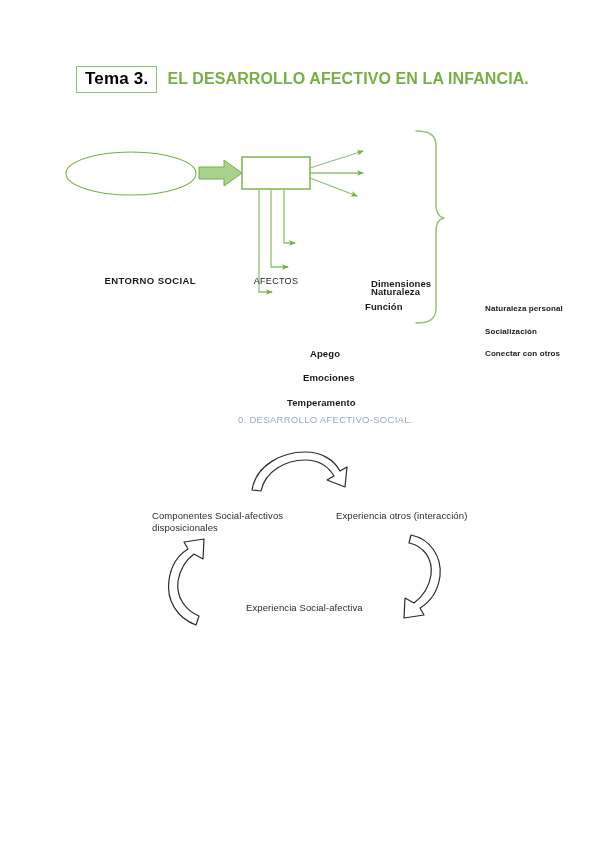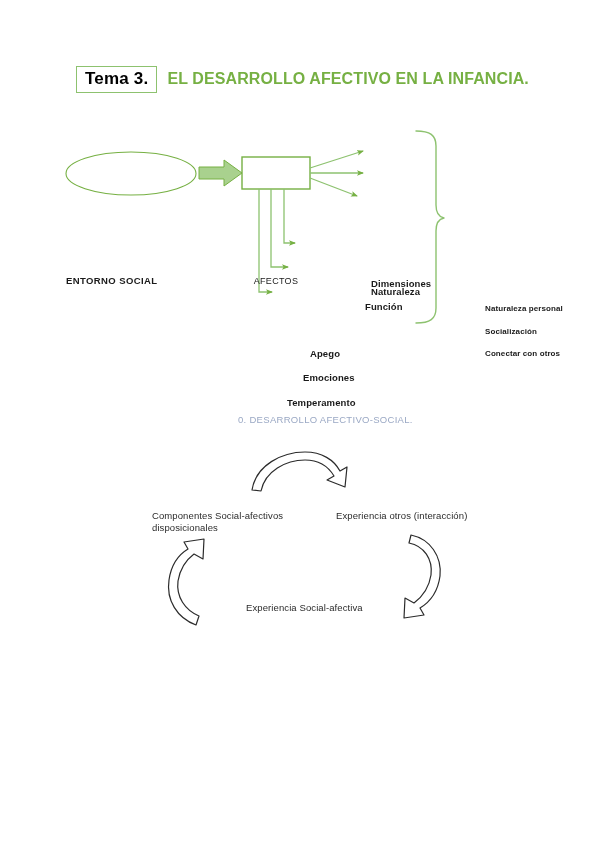--- a/index.html
+++ b/index.html
@@ -72,21 +72,21 @@
     font-weight: bold;
     color: #1a1a1a;
     white-space: nowrap;
     letter-spacing: 0.1px;
   }
   .ellipse-label {
     position: absolute;
     left: 66px;
     top: 165px;
     width: 130px;
-    text-align: left;
+    text-align: right;
     font-size: 9.5px;
     font-weight: bold;
     color: #1a1a1a;
     letter-spacing: 0.4px;
   }
   .box-label {
     position: absolute;
     left: 242px;
     top: 166px;
     width: 68px;

